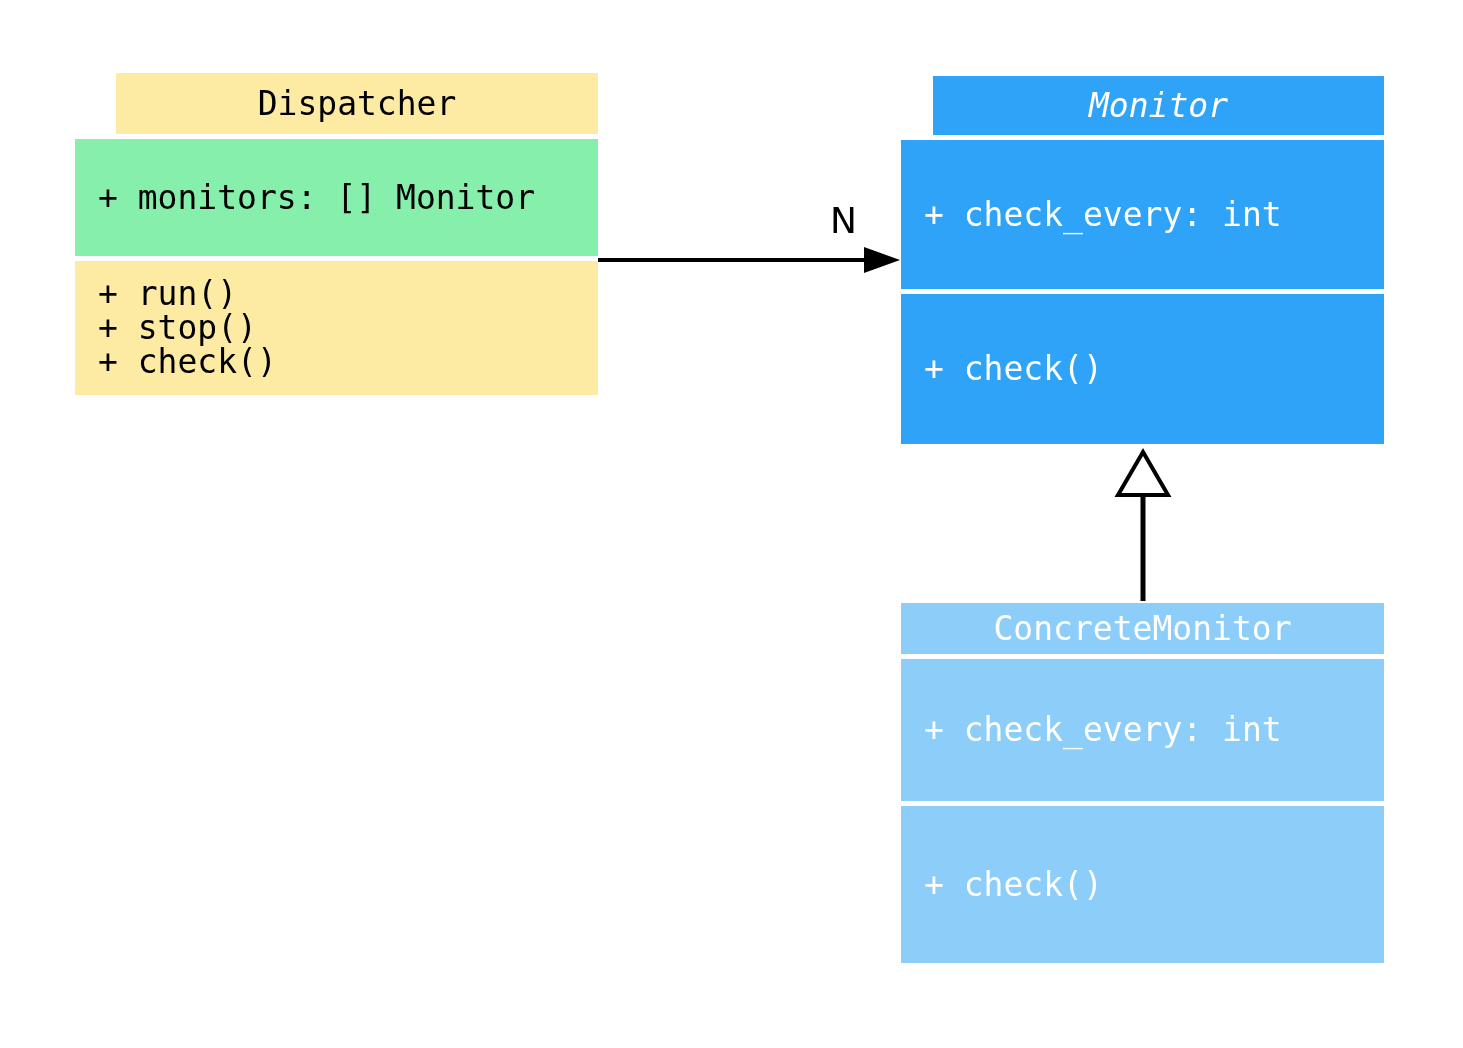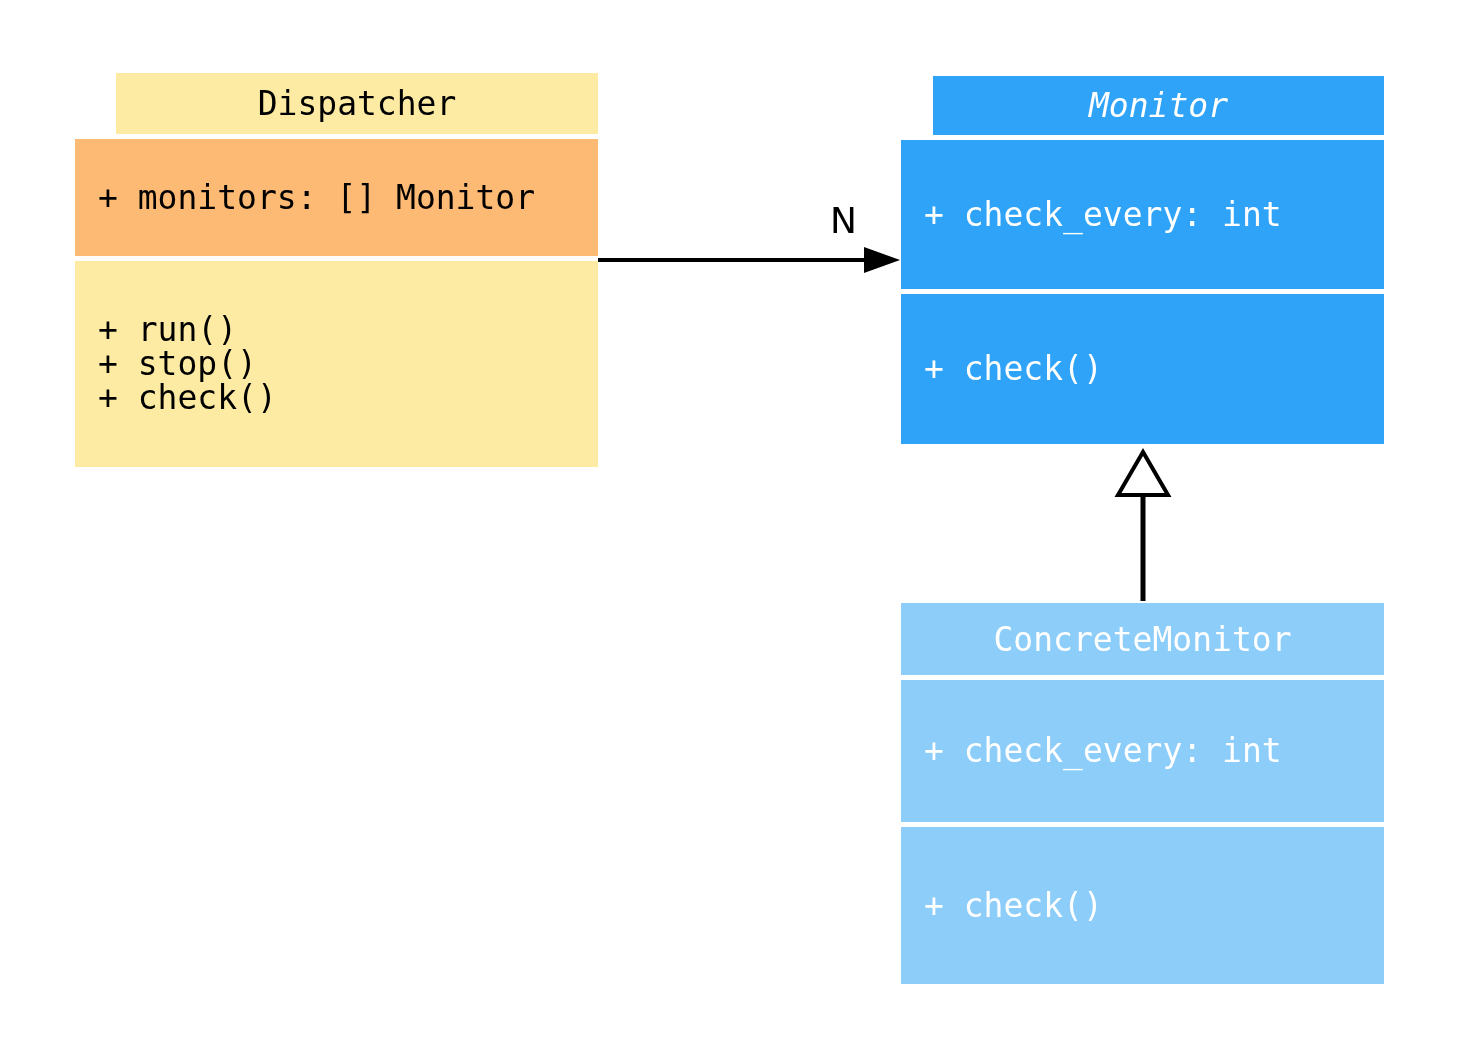--- a/index.html
+++ b/index.html
@@ -40,29 +40,29 @@
     justify-content: center;
     padding-left: 23px;
     font-size: 33px;
     line-height: 34px;
     white-space: pre;
   }
   
   .cls-dispatcher { left: 75px; top: 73px; width: 523px; }
   .cls-dispatcher .title   { height: 61px; }
   .cls-dispatcher .attrs   { height: 117px; }
-  .cls-dispatcher .methods { height: 206px; }
+  .cls-dispatcher .methods { height: 134px; }
   
   .cls-monitor { left: 901px; top: 76px; width: 483px; }
   .cls-monitor .title   { height: 59px; margin-left: 32px; }
   .cls-monitor .attrs   { height: 149px; }
   .cls-monitor .methods { height: 150px; }
   
   .cls-concrete { left: 901px; top: 603px; width: 483px; }
-  .cls-concrete .title   { height: 72px; }
+  .cls-concrete .title   { height: 51px; }
   .cls-concrete .attrs   { height: 142px; }
   .cls-concrete .methods { height: 157px; }
 
   .edges {
     position: absolute;
     left: 0;
     top: 0;
     width: 1463px;
     height: 1048px;
     pointer-events: none;
@@ -77,21 +77,21 @@
     color: #000000;
   }
 </style>
 </head>
 <body>
 
 <div class="canvas">
 
   <div class="uml-class cls-dispatcher">
     <div class="sec title" style="background-color: rgb(254, 235, 163); color: rgb(0, 0, 0); margin-left: 41px;">Dispatcher</div>
-    <div class="sec body attrs" style="background-color: #fdba74; color: rgb(0, 0, 0);">
+    <div class="sec body attrs" style="background-color: #86efac; color: rgb(0, 0, 0);">
       <div>+ monitors: [] Monitor</div>
     </div>
     <div class="sec body methods" style="background-color: rgb(254, 235, 163); color: rgb(0, 0, 0);">
       <div>+ run()</div>
       <div>+ stop()</div>
       <div>+ check()</div>
     </div>
   </div>
 
   <div class="uml-class cls-monitor">

